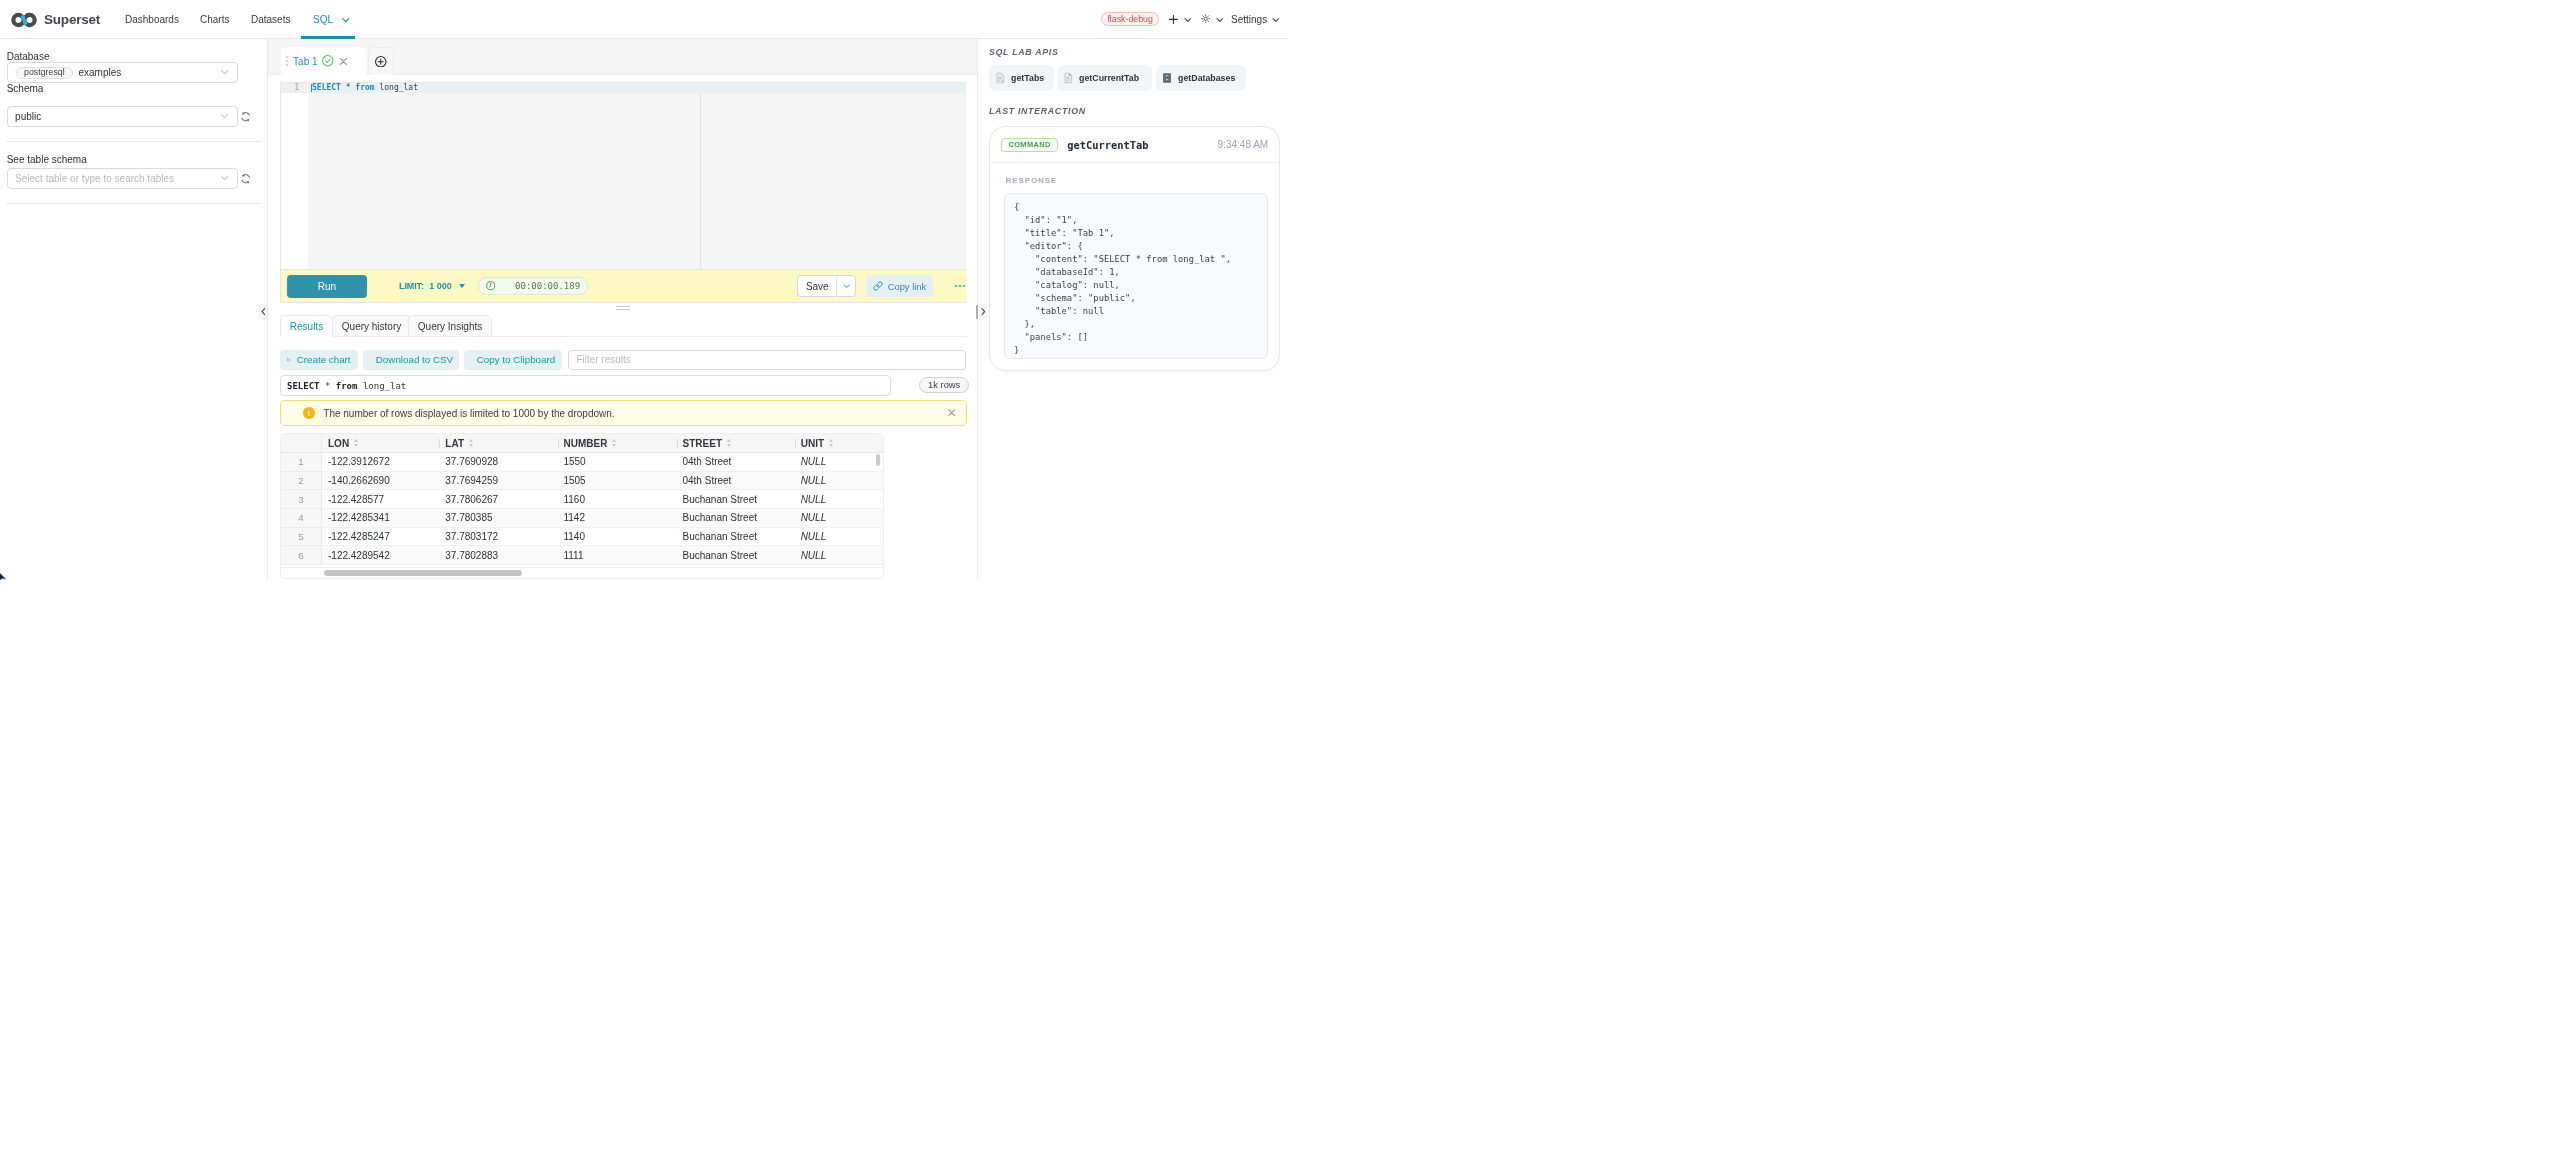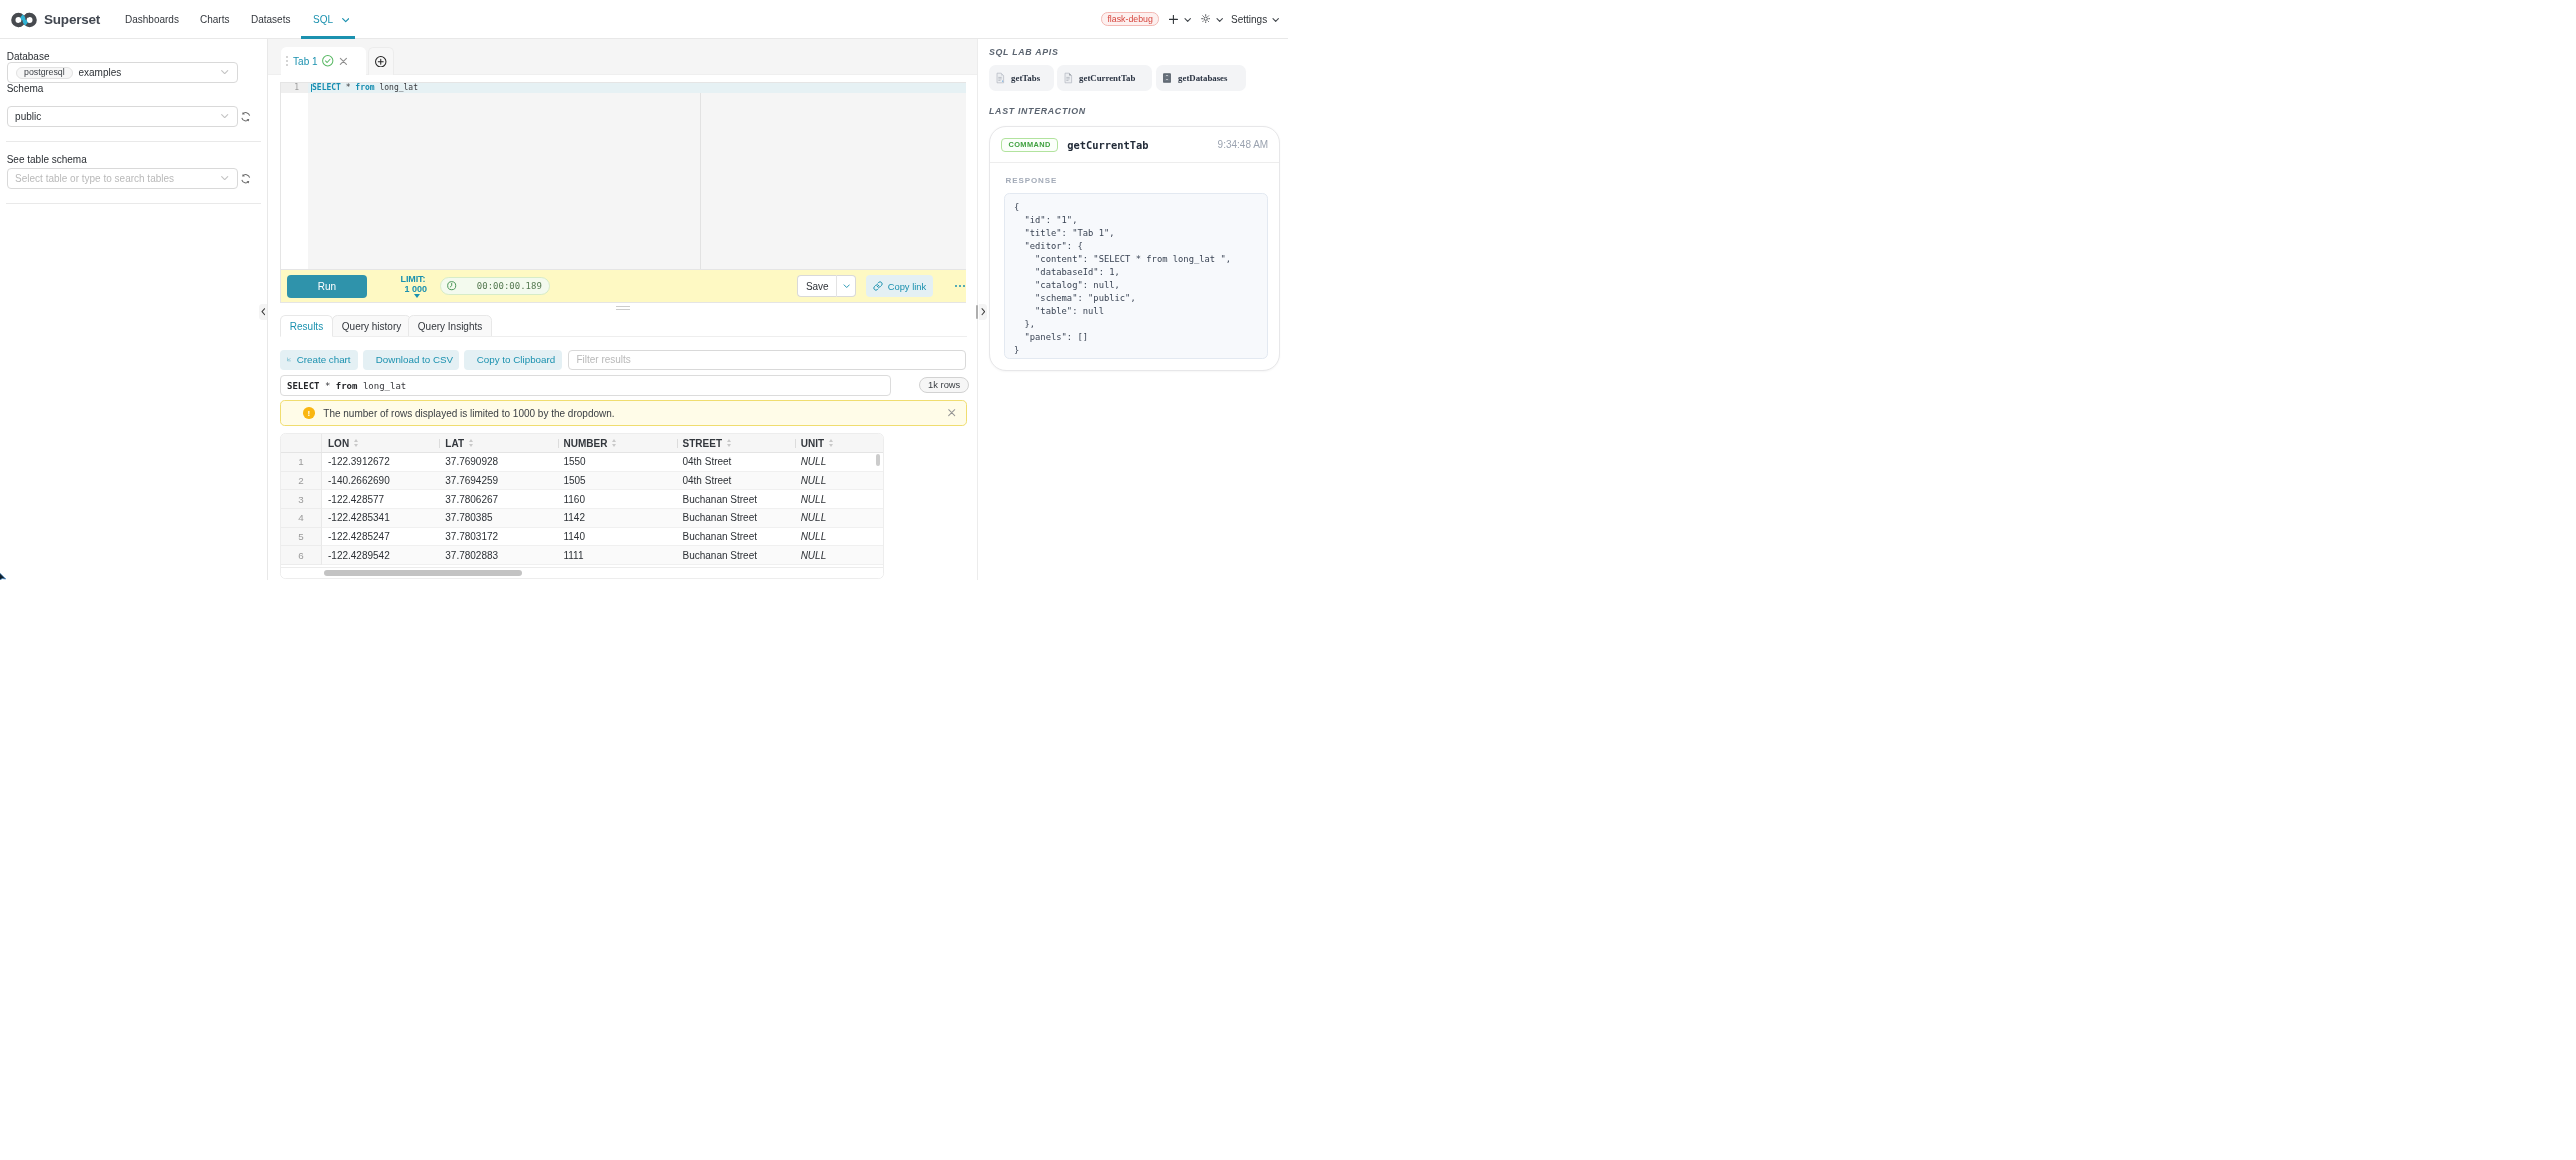--- a/index.html
+++ b/index.html
@@ -48,21 +48,21 @@
   .ace-printmargin { position:absolute; left:419px; top:10px; bottom:0; width:0.7px; background:#e2e2e2; }
   .ace-gutter-active { position:absolute; left:0; top:0; width:27px; height:10px; background:#efefef; }
   .ace-line-active { position:absolute; left:27px; top:0; right:0; height:10px; background:#e6f1f4; }
   .ace-gutter-num { position:absolute; left:0; top:0; width:18px; height:10px; line-height:10px; text-align:right; font-size:8px; color:#9c9c9c; }
   .ace-code { position:absolute; left:31px; top:0; height:10px; line-height:10px; font-size:8px; color:#37383c; white-space:pre; }
   .ace-code .kw { color:#188eb1; font-weight:700; }
   .ace-cursor { position:absolute; left:30px; top:0.7px; width:1.3px; height:8.8px; background:#1490b4; }
 
   .toolbar { position:absolute; left:0; bottom:0; width:685px; height:33px; border-top:0.7px solid #e5e5e5; background:#fef9c3; display:flex; align-items:center; padding-left:6px; padding-right:0px; }
   .run-btn { width:80px; height:23px; background:#2f93ab; color:#fff; font-size:10px; border:none; border-radius:4px; font-family:inherit; cursor:pointer; }
-  .limit-group { margin-left:32px; display:flex; align-items:center; cursor:pointer;flex-direction:column; }
+  .limit-group { margin-left:32px; display:flex; align-items:center; cursor:pointer; }
   .limit-label { font-size:9px; font-weight:600; color:#1b91af; letter-spacing:-0.1px; }
   .limit-value { margin-left:5.4px; font-size:9px; font-weight:600; color:#1b91af; }
   .limit-caret { margin-left:7.4px; width:0; height:0; border-left:3.7px solid transparent; border-right:3.7px solid transparent; border-top:4.7px solid #1b91af; }
   .timer-pill { margin-left:12.8px; height:17.5px; padding:0 6.7px; background:#f3faee; border:0.7px solid #d7ecc8; border-radius:8.8px; display:flex; align-items:center; }
   .timer-text { margin-left:20px; font-family:"DejaVu Sans Mono","Liberation Mono",monospace; font-size:9px; color:#567a52; }
   .tb-spacer { flex:1; }
   .save-split { display:flex; height:22px; }
   .save-main { width:39px; height:22px; background:#fff; border:0.7px solid #d9d9d9; border-right:none; border-radius:4px 0 0 4px; font-size:10px; color:#2f3338; font-family:inherit; cursor:pointer; }
   .save-caret { width:20px; height:22px; background:#fff; border:0.7px solid #d9d9d9; border-left:0.7px solid #e3e3e3; border-radius:0 4px 4px 0; display:flex; align-items:center; justify-content:center; cursor:pointer; }
   .copylink-btn { margin-left:10px; height:22px; padding:0 6.7px; background:#e4f0f4; border:none; border-radius:4px; display:flex; align-items:center; font-size:9.4px; color:#1b91af; font-family:inherit; cursor:pointer; }
@@ -116,21 +116,21 @@
 
   
   .lane-line { position:absolute; left:977px; top:39px; width:0.7px; height:541px; background:#ececec; }
   .lane-thumb { position:absolute; left:976px; top:305px; width:2px; height:13.5px; background:#aeaeae; border-radius:1.3px; }
   .collapse-handle { position:absolute; top:304px; width:8px; height:16px; background:#f4f4f4; display:flex; align-items:center; justify-content:center; cursor:pointer; }
   .collapse-handle.left { left:259px; border-radius:3.4px 0 0 3.4px; }
   .collapse-handle.right { left:979px; border-radius:0 3.4px 3.4px 0; }
 
   
   .rp-title { position:absolute; font-size:8.8px; font-weight:700; color:#5b6470; letter-spacing:0.7px;font-style:italic; }
-  .api-pill { position:absolute; top:65px; height:25.6px; background:#f3f4f6; border:none; border-radius:6.7px; display:flex; align-items:center; padding:0 5.4px; font-family:Liberation Serif, serif; font-size:8.8px; font-weight:600; color:#2a3342; cursor:pointer; }
+  .api-pill { position:absolute; top:65px; height:25.6px; background:#f3f4f6; border:none; border-radius:6.7px; display:flex; align-items:center; padding:0 5.4px; font-family:Liberation Sans, sans-serif; font-size:8.8px; font-weight:600; color:#2a3342; cursor:pointer; }
   .api-pill svg { margin-right:4.7px; }
   .li-card { position:absolute; left:989px; top:126px; width:291px; height:245px; background:#fff; border:0.7px solid #e7e7e9; border-radius:17px; box-shadow:0 0.7px 2px rgba(0,0,0,0.04); }
   .li-header { height:36px; border-bottom:0.7px solid #ededed; display:flex; align-items:center; padding:0 10.8px; }
   .cmd-badge { height:14px; padding:0 6.7px; border:0.7px solid #b2e39e; background:#fbfffa; border-radius:4px; font-size:7.4px; font-weight:700; letter-spacing:0.4px; color:#3fa13f; line-height:12.8px; }
   .cmd-name { margin-left:8.8px; font-family:"DejaVu Sans Mono","Liberation Mono",monospace; font-size:10.4px; font-weight:700; color:#222b38; }
   .cmd-time { margin-left:auto; font-size:10px; color:#9ba3b0; }
   .resp-label { position:absolute; left:15.5px; top:49px; font-size:8px; font-weight:700; color:#a3abb8; letter-spacing:0.9px; }
   .resp-code { position:absolute; left:13.5px; top:66px; width:264px; height:166px; background:#f7f9fc; border:0.7px solid #e3e9f1; border-radius:5.4px; padding:7.4px 9.4px; font-family:"DejaVu Sans Mono","Liberation Mono",monospace; font-size:8.8px; line-height:13px; color:#3a4454; }
   .resp-code div { white-space:pre; }
 

